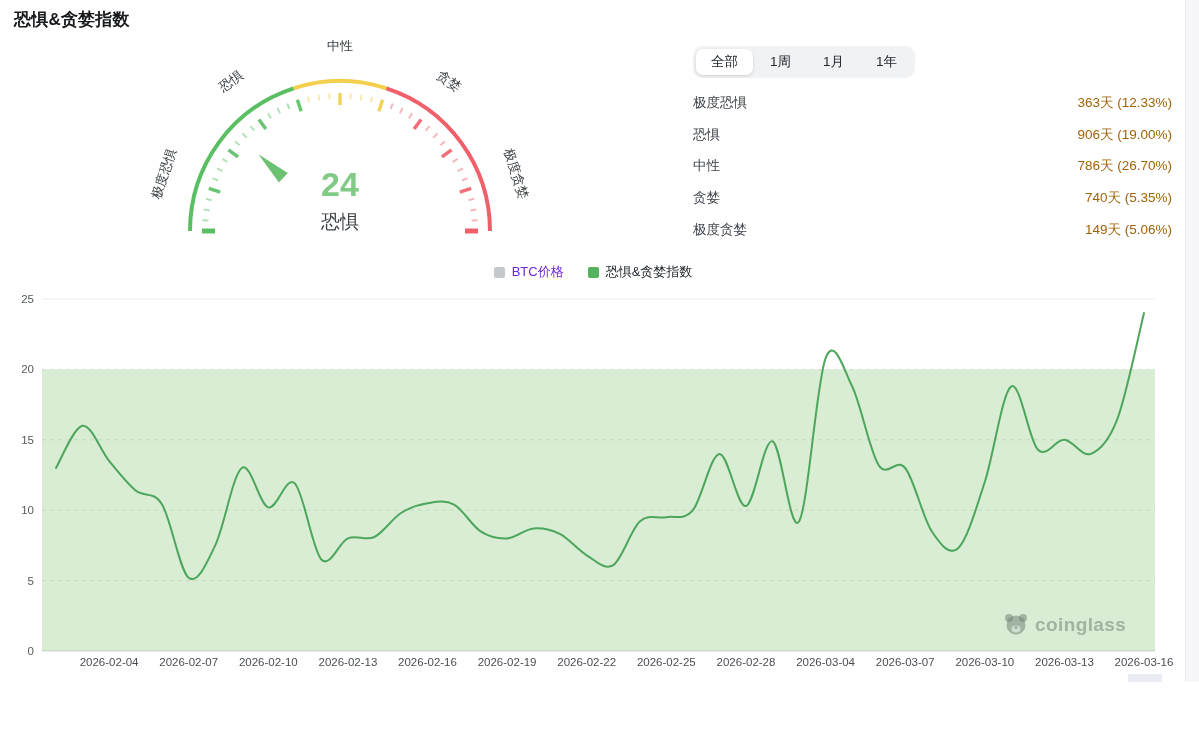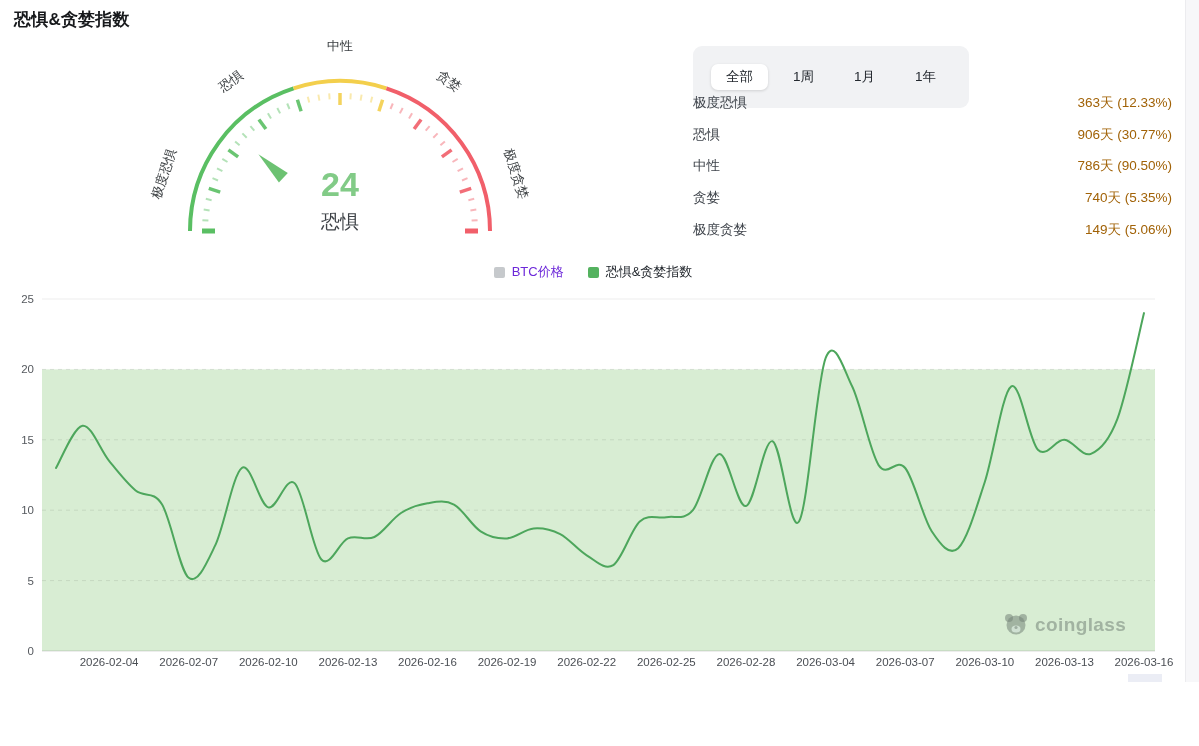--- a/index.html
+++ b/index.html
@@ -1,21 +1,21 @@
 <!DOCTYPE html>
 <html><head>
 <meta charset="utf-8">
 <style>
   html,body{margin:0;padding:0;background:#fff;}
   body{font-family:"Liberation Sans","DejaVu Sans",sans-serif;-webkit-font-smoothing:antialiased;}
   .app{position:relative;width:1199px;height:682px;background:#fff;overflow:hidden;}
   .page-title{position:absolute;left:14px;top:8px;margin:0;font-size:17px;font-weight:bold;color:#17191c;letter-spacing:.2px;}
   #gauge{position:absolute;left:125px;top:40px;}
   
-  .tabs{position:absolute;left:693px;top:46px;display:inline-flex;gap:10px;background:#f1f2f4;border-radius:9px;padding:18px;}
+  .tabs{position:absolute;left:693px;top:46px;display:inline-flex;gap:2px;background:#f1f2f4;border-radius:9px;padding:3px;}
   .tabs button{border:none;background:transparent;padding:5px 15px;font-size:13.5px;color:#24292f;border-radius:7px;cursor:pointer;font-family:inherit;line-height:1.2;}
   .tabs button.active{background:#fff;box-shadow:0 1px 3px rgba(0,0,0,.14);}
   .stats{position:absolute;left:693px;top:87px;width:479px;}
   .stat-row{display:flex;justify-content:space-between;align-items:center;height:31.7px;font-size:13.5px;}
   .stat-row .sl{color:#3f444b;}
   .stat-row .sv{color:#a16207;}
   
   .legend{position:absolute;left:0;top:263px;width:1186px;display:flex;justify-content:center;gap:24px;font-size:13px;}
   .legend-item{display:flex;align-items:center;gap:7px;cursor:pointer;color:#24292f;}
   .legend-item .swatch{width:11px;height:11px;border-radius:2px;display:inline-block;}
@@ -94,25 +94,25 @@
     <button>1年</button>
   </div>
 
   <div class="stats">
     <div class="stat-row">
       <span class="sl">极度恐惧</span>
       <span class="sv">363天 (12.33%)</span>
     </div>
     <div class="stat-row">
       <span class="sl">恐惧</span>
-      <span class="sv">906天 (30.77%)</span>
+      <span class="sv">906天 (19.00%)</span>
     </div>
     <div class="stat-row">
       <span class="sl">中性</span>
-      <span class="sv">786天 (90.50%)</span>
+      <span class="sv">786天 (26.70%)</span>
     </div>
     <div class="stat-row">
       <span class="sl">贪婪</span>
       <span class="sv">740天 (5.35%)</span>
     </div>
     <div class="stat-row">
       <span class="sl">极度贪婪</span>
       <span class="sv">149天 (5.06%)</span>
     </div>
   </div>

